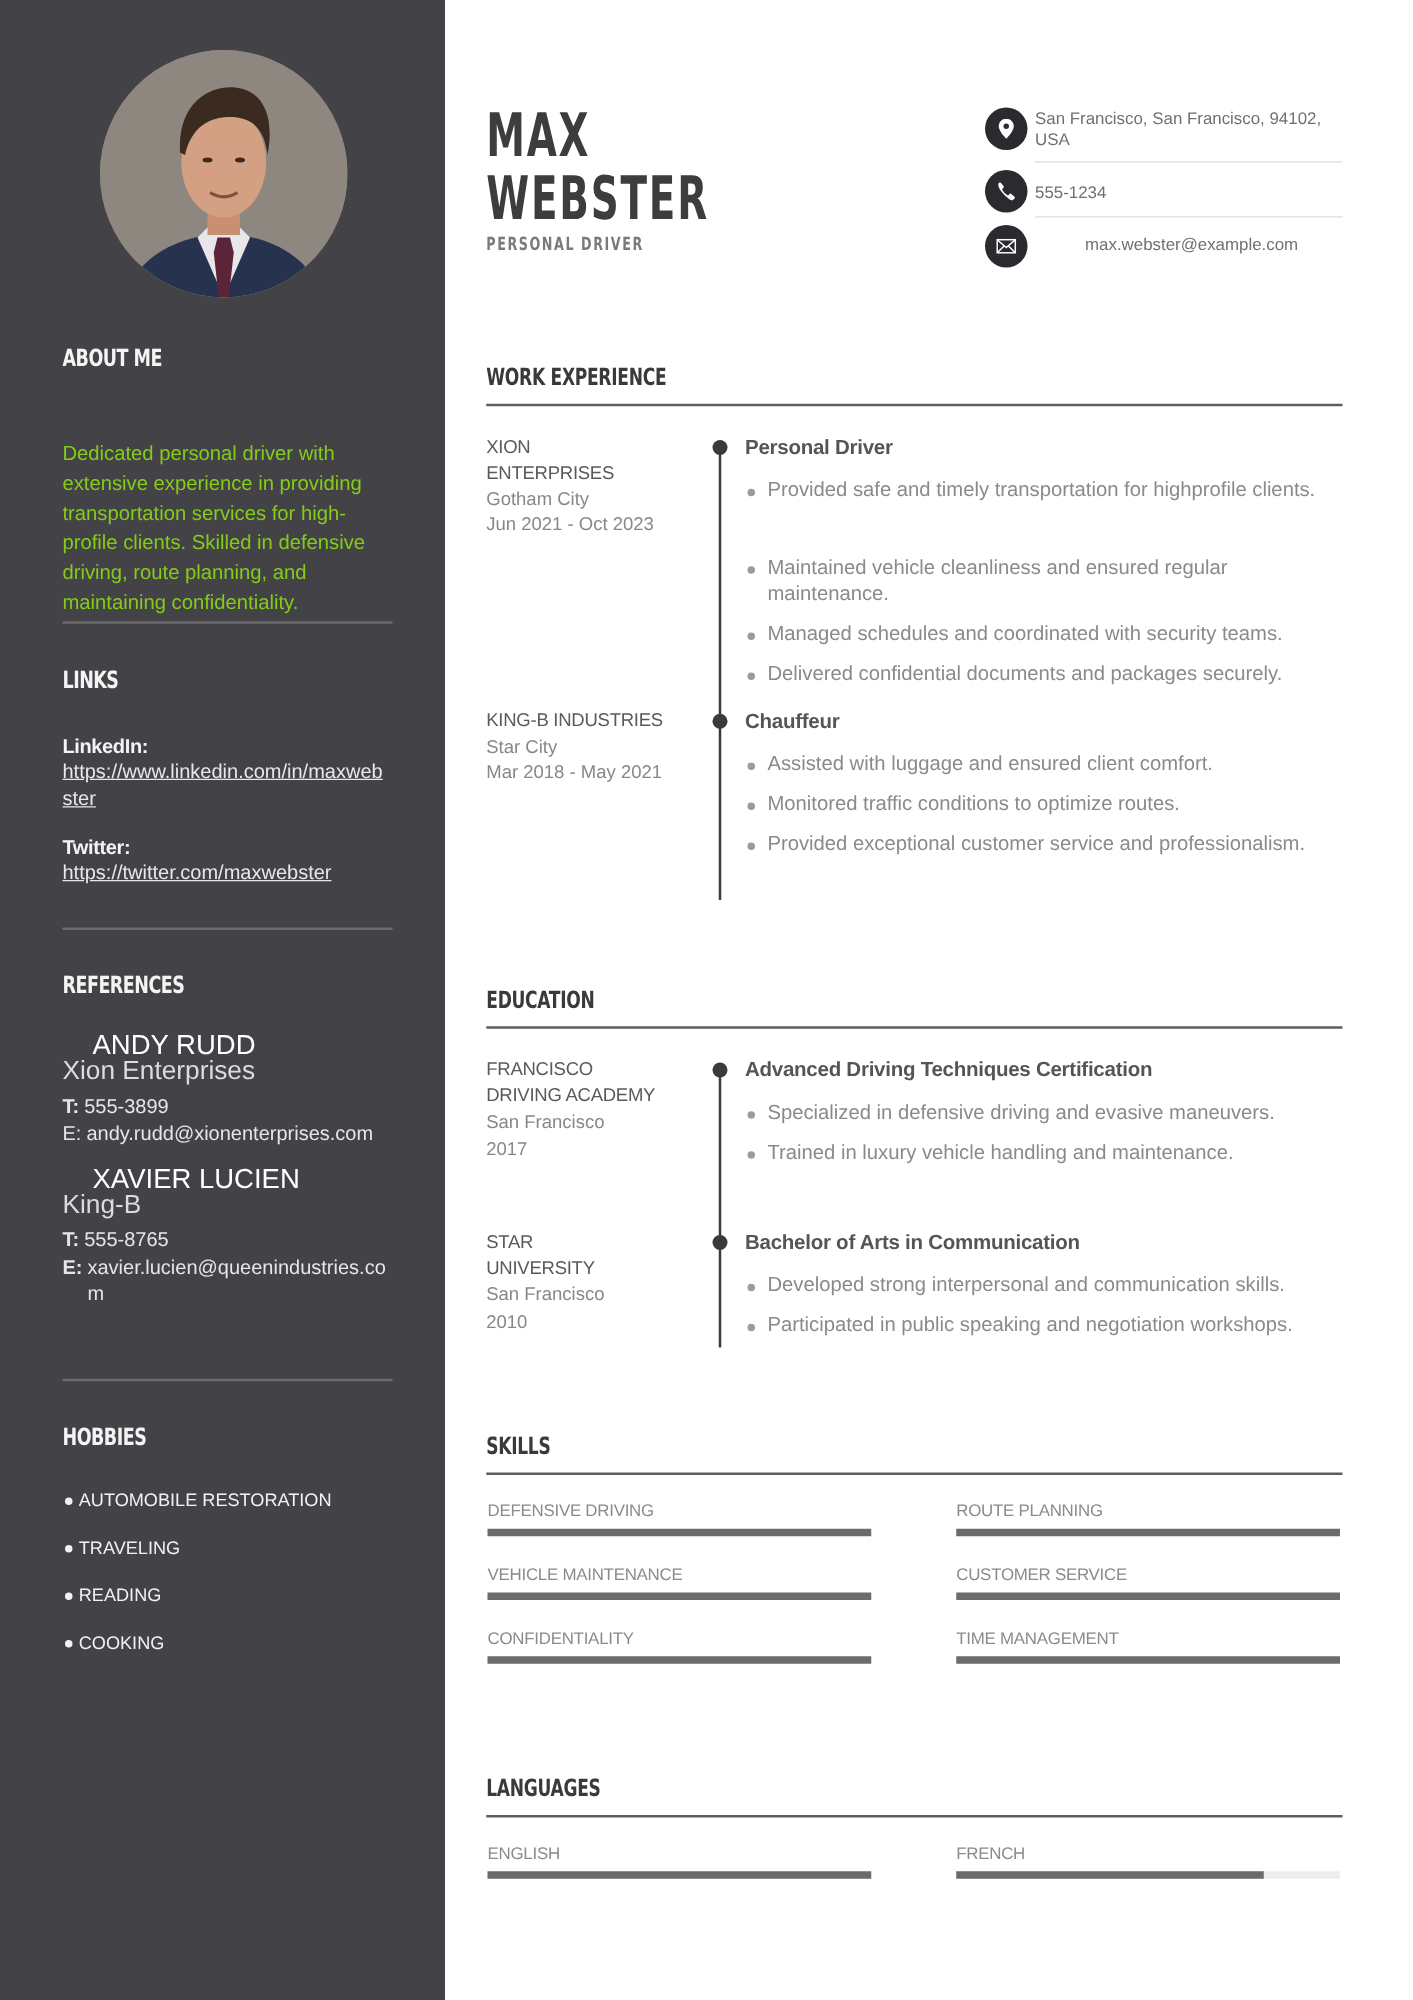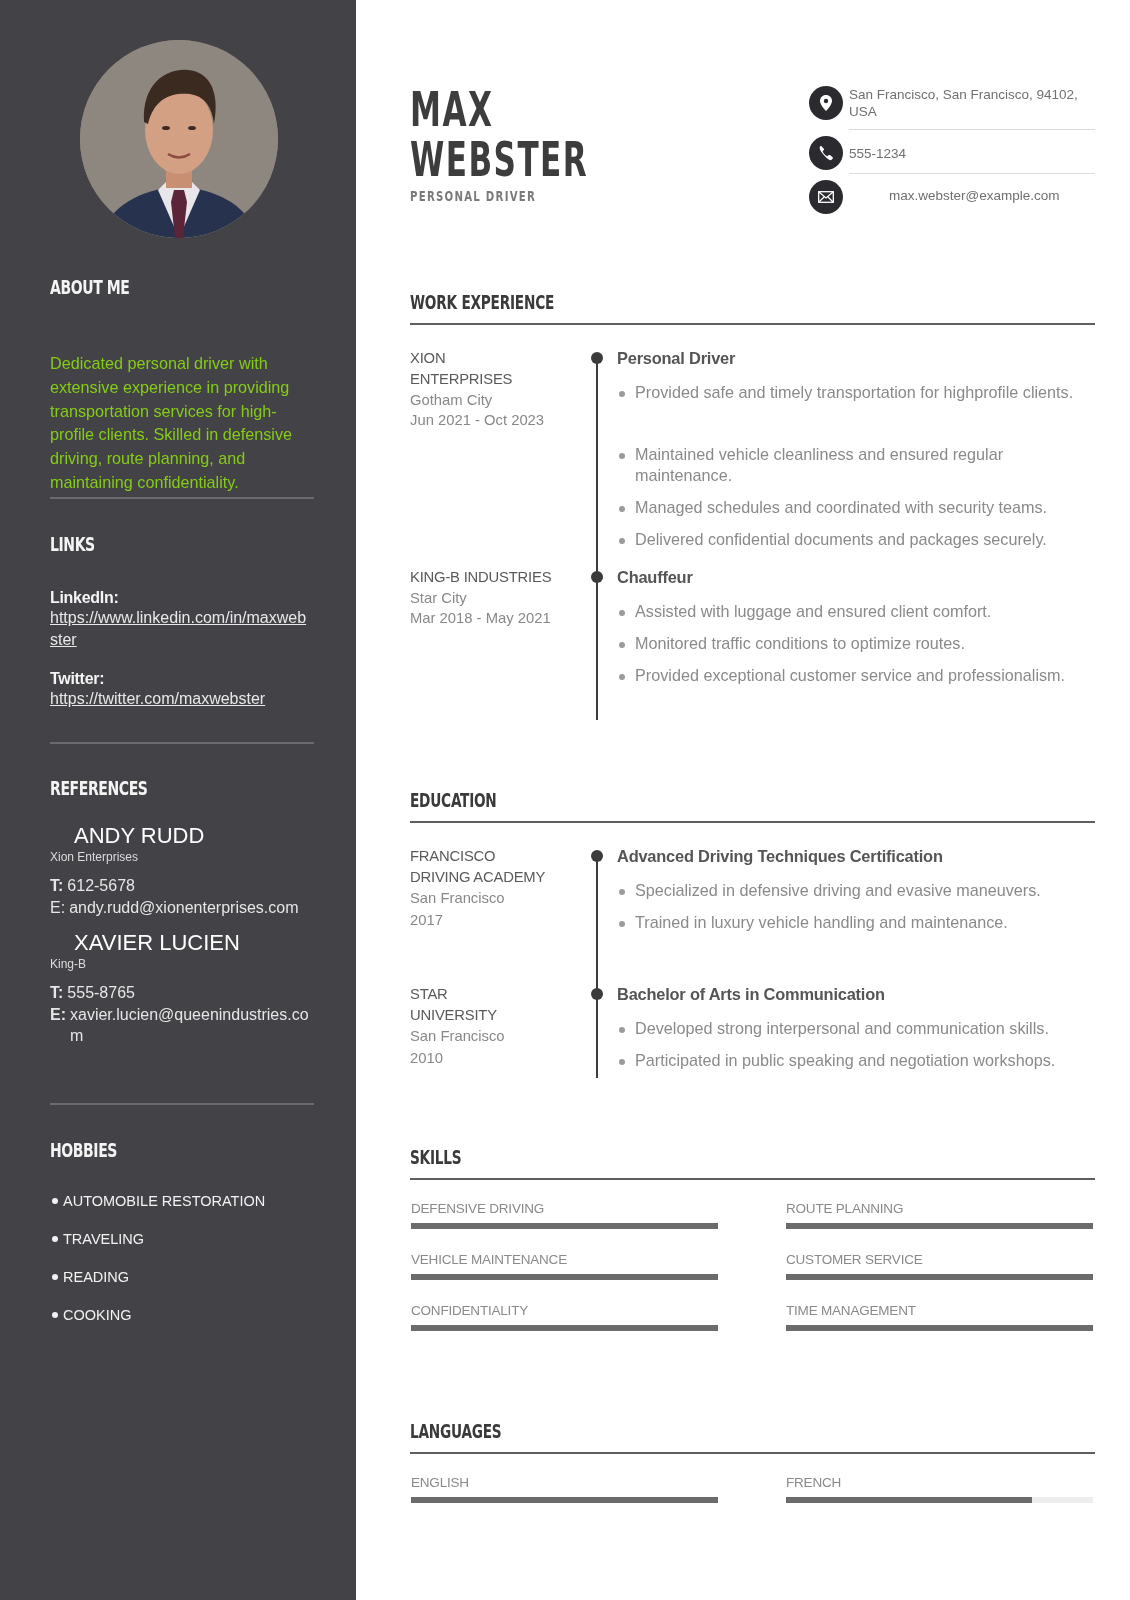--- a/index.html
+++ b/index.html
@@ -23,32 +23,32 @@
   }
   .sb-divider { position: absolute; left: 50px; width: 264px; height: 2px; background: #6b6a6f; }
   .about-text { margin-top: 54px; font-size: 16.2px; line-height: 23.8px; color: #84cc16; }
   .link-block { margin-top: 34px; }
   .link-label { font-weight: bold; font-size: 16px; color: #f4f4f4; letter-spacing: -0.3px; }
   .link-url { font-size: 16px; line-height: 21.5px; color: #e8e8e8; text-decoration: underline; word-break: break-all; display: block; }
   .twitter-block { margin-top: 20px; }
   .ref { margin-top: 26px; }
   .ref + .ref { margin-top: 14px; }
   .ref-name { font-size: 22px; color: #ffffff; line-height: 22px; margin-left: 24px; }
-  .ref-company { font-size: 12px; color: #dcdcdc; line-height: 20px; }
+  .ref-company { font-size: 21px; color: #dcdcdc; line-height: 20px; }
   .ref-line { font-size: 16px; color: #e6e6e6; line-height: 21.5px; display: flex; }
   .ref-line .k { font-weight: bold; margin-right: 4px; flex: none; }
   .ref-line .k.light { font-weight: normal; }
   .ref-line .v { word-break: break-all; }
   .ref-gap { height: 8px; }
   .hobbies { margin-top: 30px; }
   .hobby { font-size: 14.5px; color: #f2f2f2; height: 38px; line-height: 20px; display: flex; align-items: flex-start; }
   .hobby .dot { width: 6px; height: 6px; border-radius: 50%; background: #f2f2f2; margin: 7px 5px 0 2px; flex: none; }
 
   
-  .main { position: absolute; left: 410px; top: 0; width: 685px; height: 1600px; color: #555; }
+  .main { position: absolute; left: 389px; top: 0; width: 685px; height: 1600px; color: #555; }
   .name {
     position: absolute; left: 0; top: 84px;
     font-family: "DejaVu Sans Condensed", "Liberation Sans Narrow", "Liberation Sans", sans-serif;
     font-weight: bold; font-size: 48px; line-height: 50px; color: #3d3d3d; letter-spacing: 2px;
     transform: scaleX(0.72); transform-origin: left top; white-space: nowrap;
   }
   .job-title {
     position: absolute; left: 0; top: 188px;
     font-family: "DejaVu Sans Condensed", "Liberation Sans", sans-serif;
     font-weight: bold; font-size: 14.5px; color: #7a7a7a; letter-spacing: 1.6px;
@@ -143,21 +143,21 @@
   <div class="sb-divider" style="top:742px;"></div>
 
   <div class="sb-section" style="top:777px;">
     <div class="sb-heading">REFERENCES</div>
     <div class="ref">
       <div class="ref-name">ANDY RUDD</div>
       <div class="ref-company">Xion Enterprises</div>
       <div class="ref-gap"></div>
       <div class="ref-line">
         <span class="k">T:</span>
-        <span class="v">612-5678</span>
+        <span class="v">555-3899</span>
       </div>
       <div class="ref-line">
         <span class="k light">E:</span>
         <span class="v">andy.rudd@xionenterprises.com</span>
       </div>
     </div>
     <div class="ref">
       <div class="ref-name">XAVIER LUCIEN</div>
       <div class="ref-company">King-B</div>
       <div class="ref-gap"></div>

